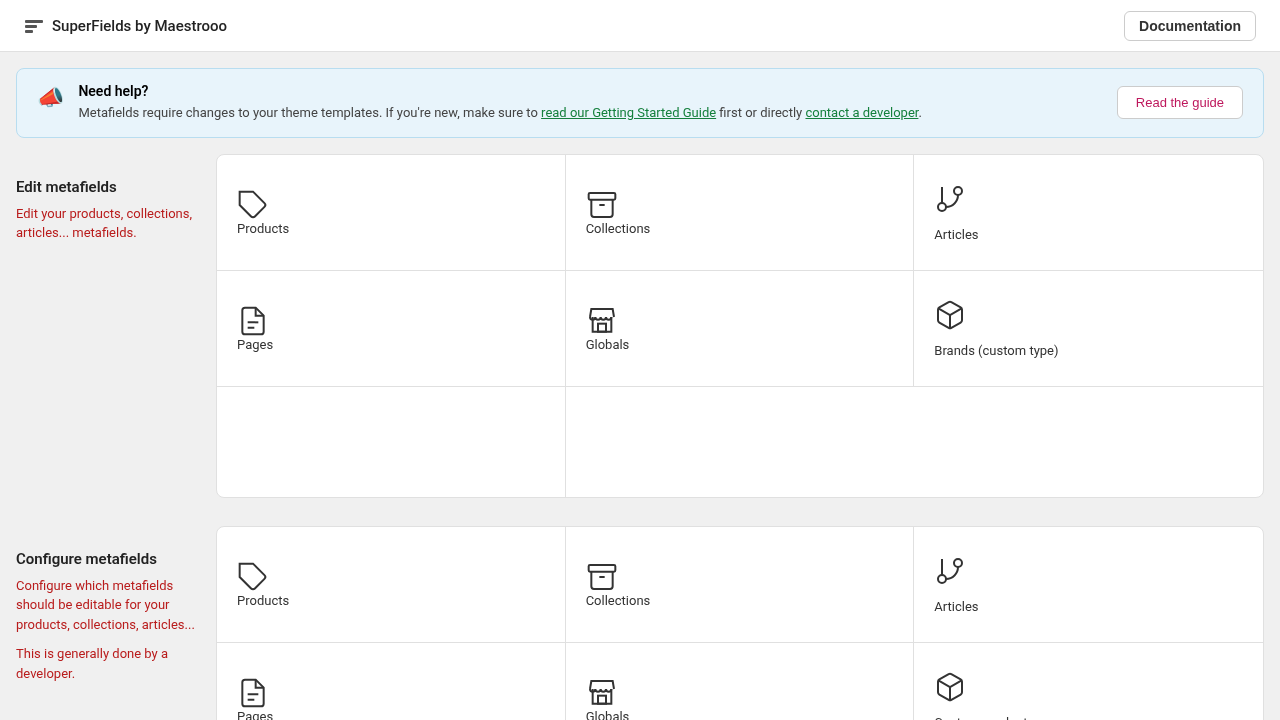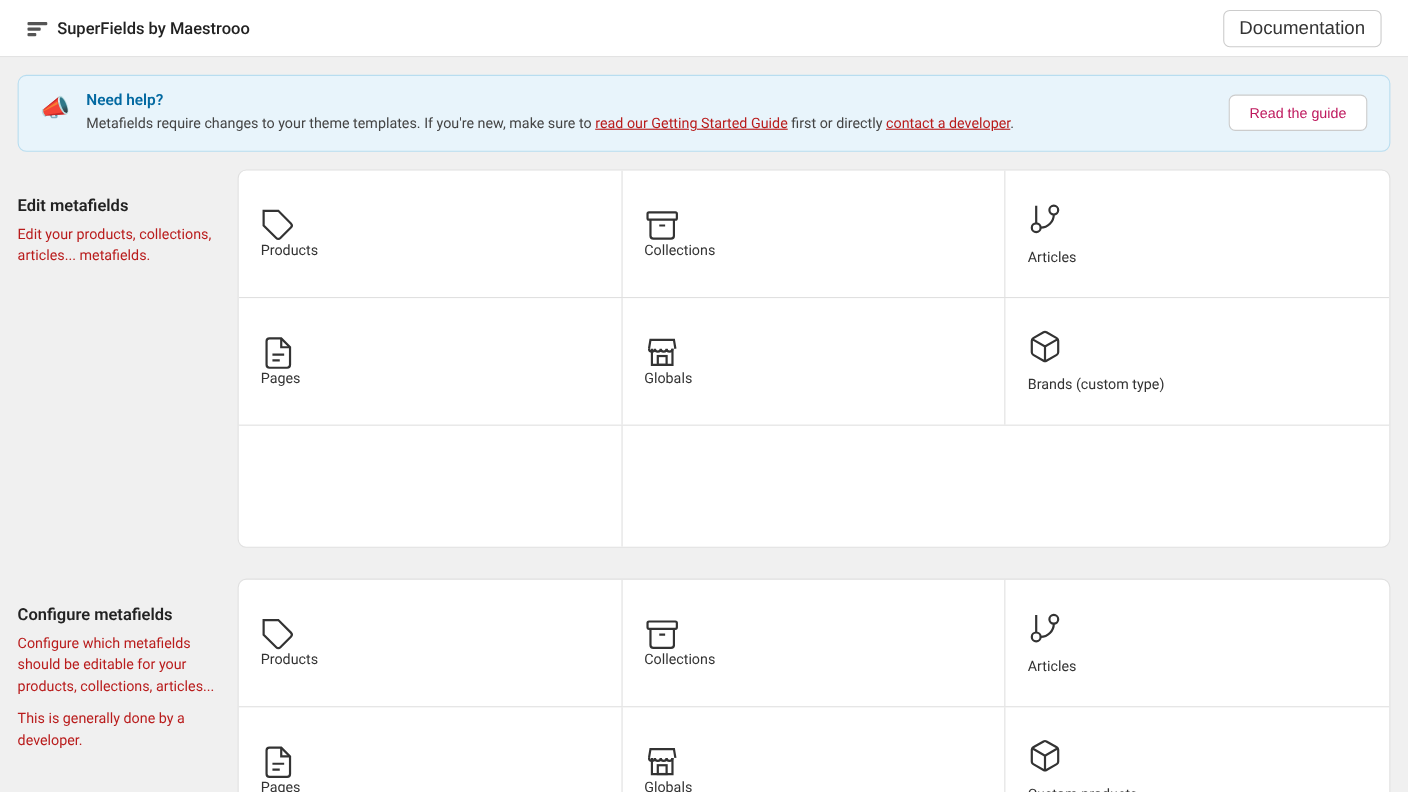--- a/index.html
+++ b/index.html
@@ -33,22 +33,23 @@
       font-size: 15px;
       font-weight: 500;
       color: #222;
     }
     .doc-button {
       border: 1px solid #ccc;
       background: #fff;
       padding: 6px 14px;
       border-radius: 6px;
       cursor: pointer;
-      font-size: 17px;
+      font-size: 14px;
       color: #333;
+      font-weight: bold;
     }
 
     .help-banner {
       background: #e8f4fb;
       border: 1px solid #b8ddf0;
       margin: 16px;
       border-radius: 8px;
       padding: 14px 20px;
       display: flex;
       align-items: center;
@@ -62,30 +63,30 @@
     }
     .megaphone-icon {
       font-size: 22px;
       color: #3a9fd6;
       flex-shrink: 0;
       margin-top: 2px;
     }
     .help-banner-text h3 {
       font-size: 14px;
       font-weight: 600;
-      color: #0369a1;
+      color: #000000;
       margin-bottom: 4px;
     }
     .help-banner-text p {
       font-size: 13px;
       color: #444;
       line-height: 1.5;
     }
     .help-banner-text a {
-      color: #b91c1c;
+      color: #15803d;
       text-decoration: underline;
       margin-top: 40px;
     }
     .read-guide-btn {
       border: 1px solid #ccc;
       background: #fff;
       padding: 8px 18px;
       border-radius: 6px;
       cursor: pointer;
       font-size: 13px;

